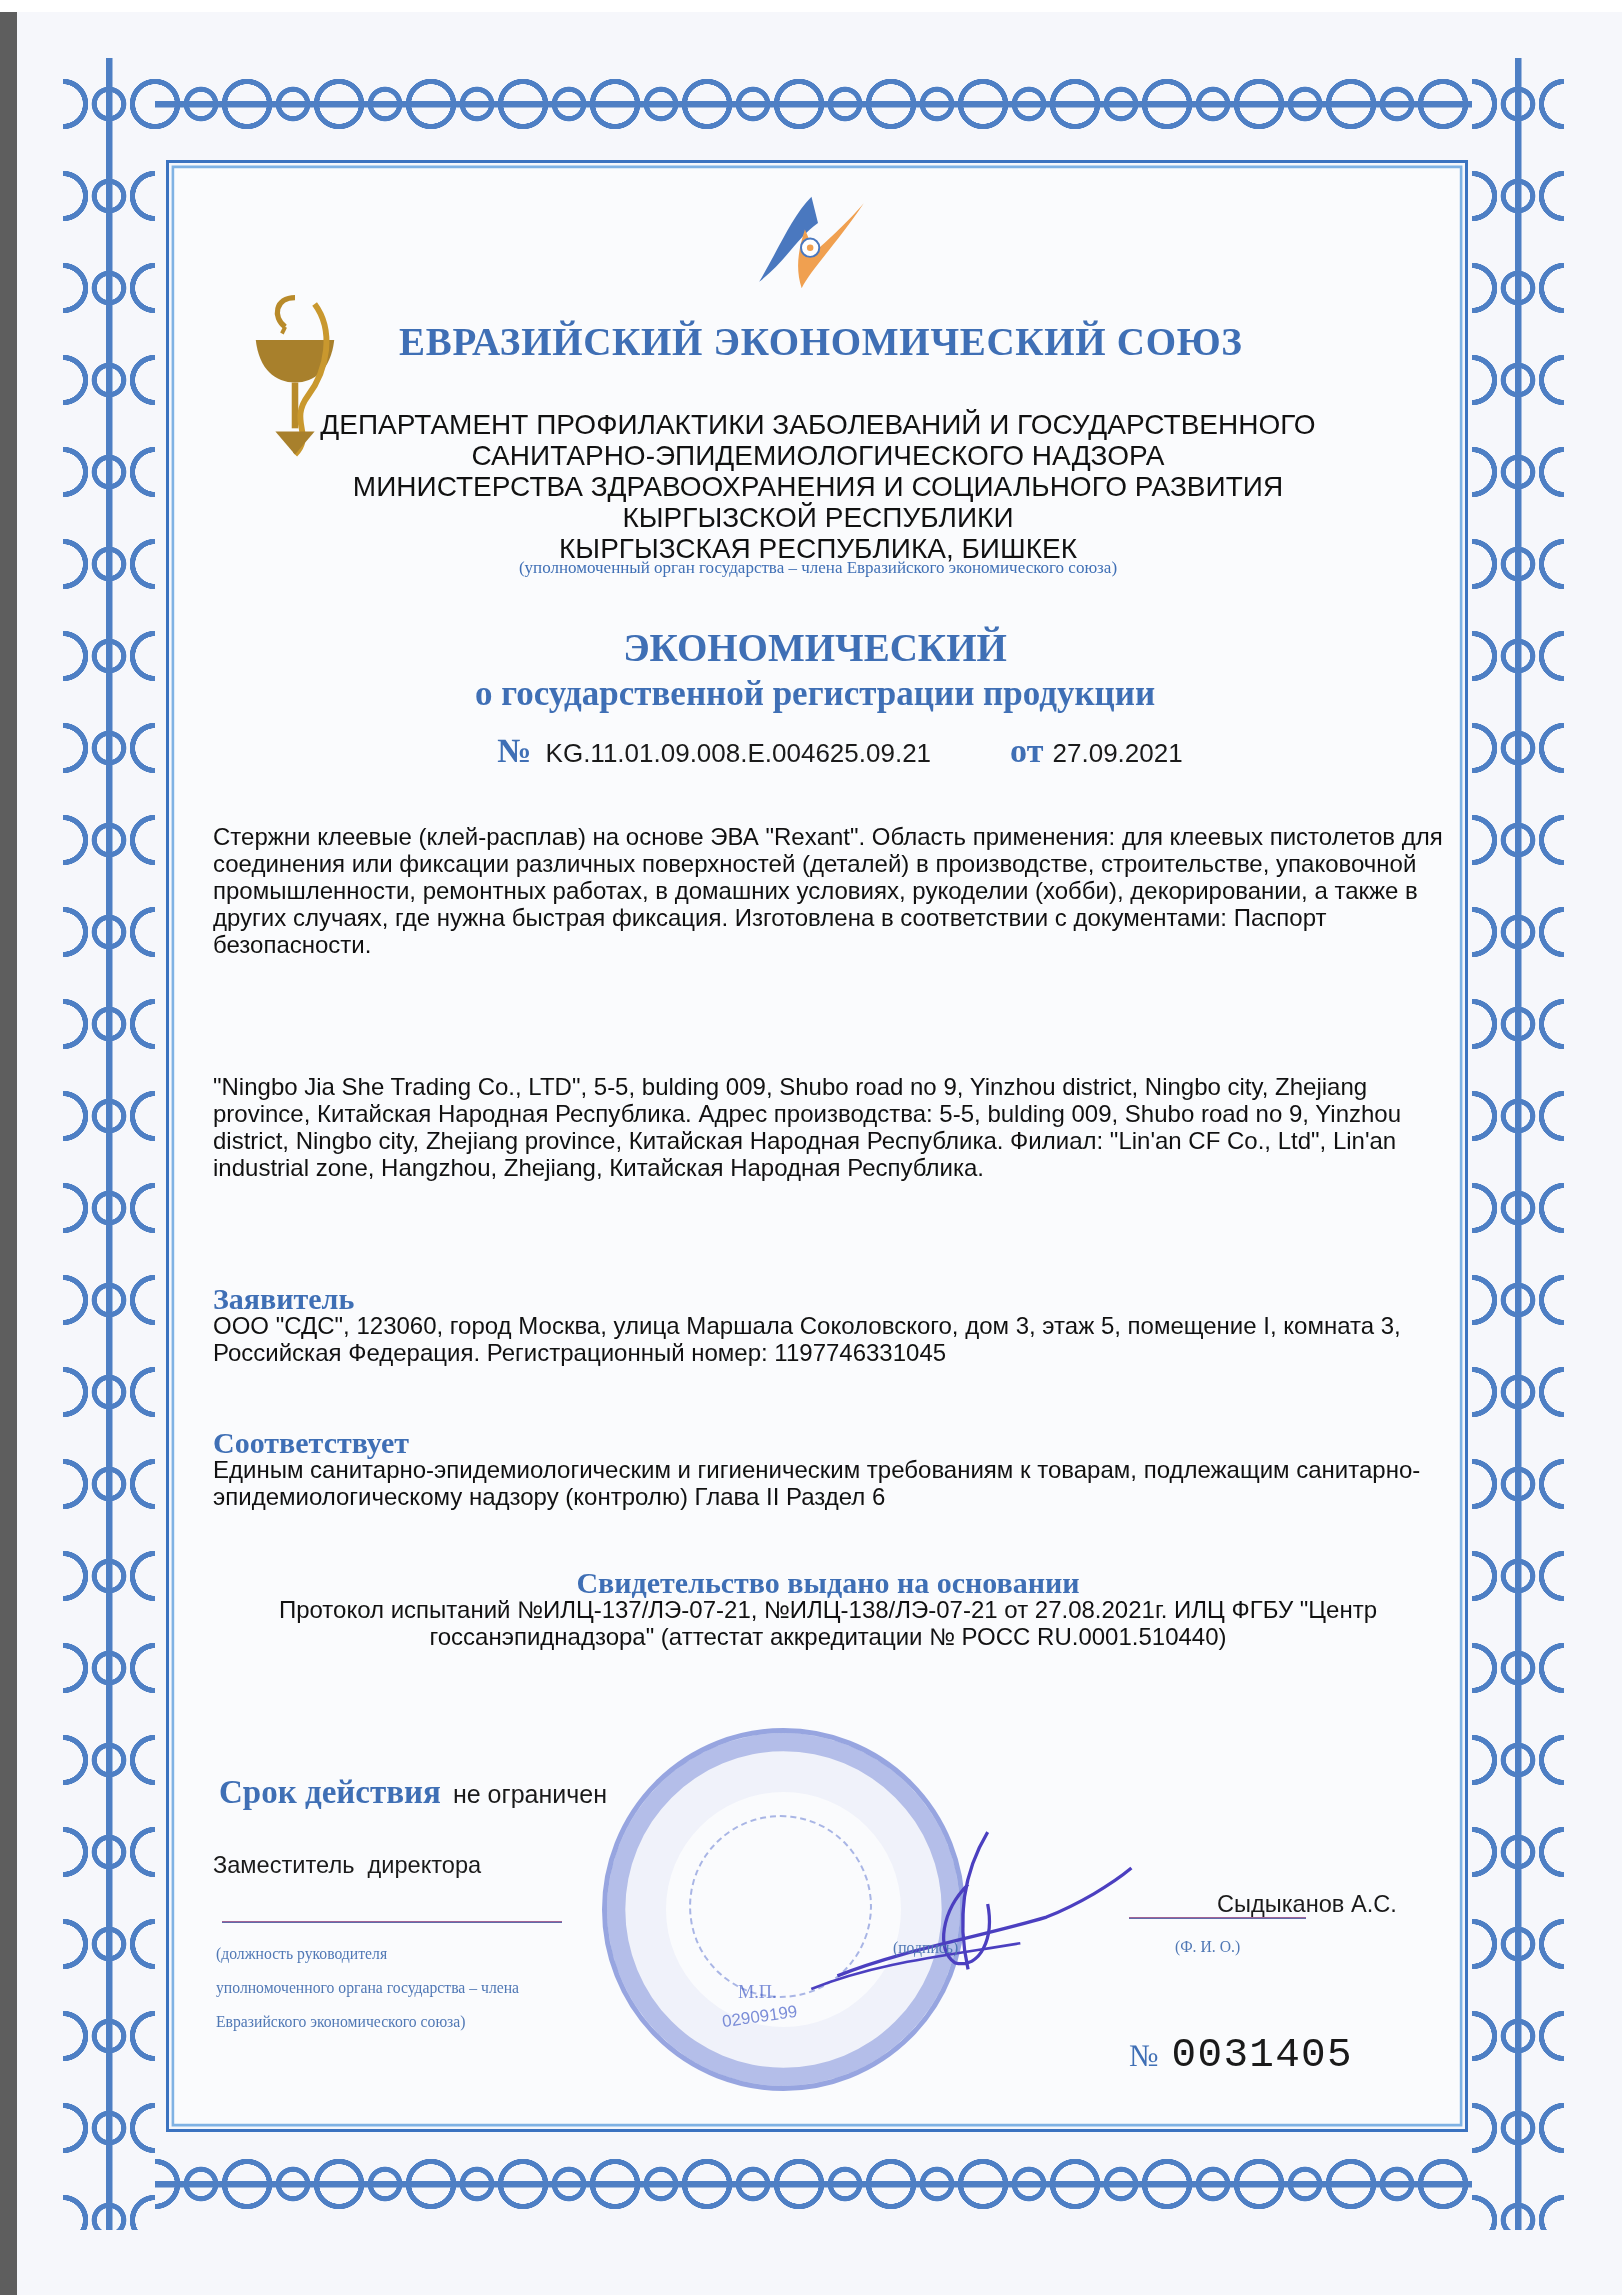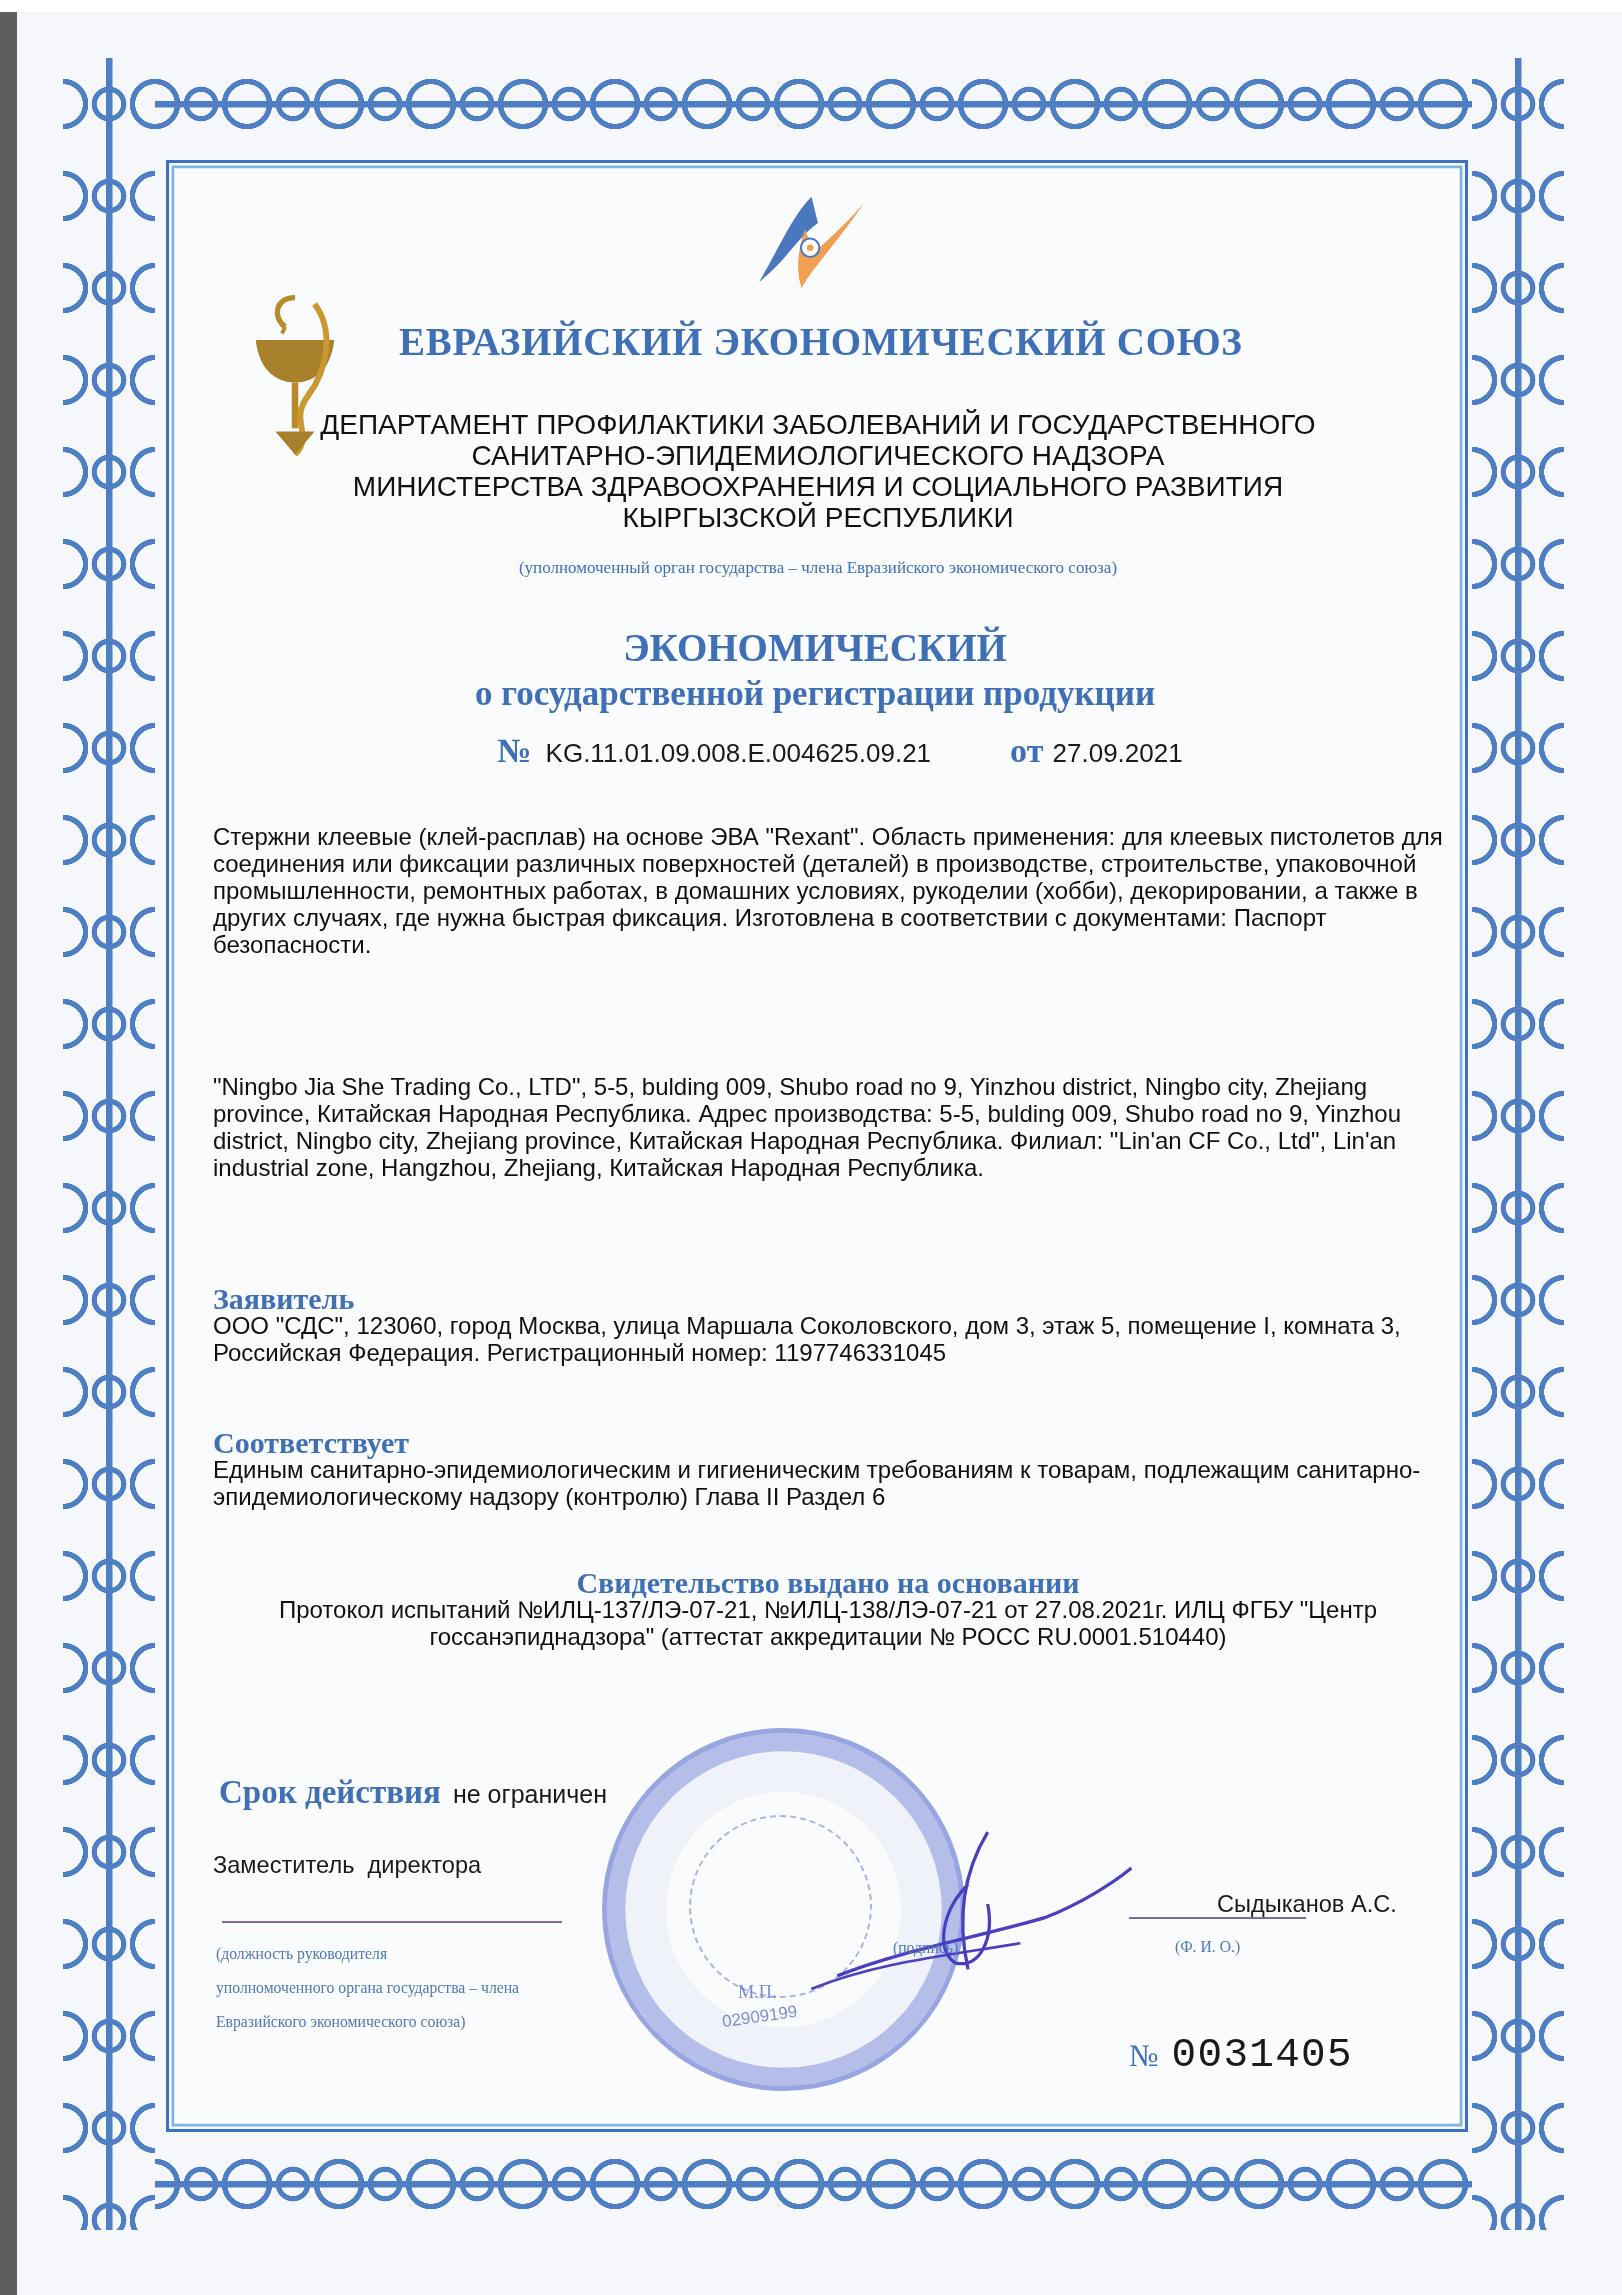--- a/index.html
+++ b/index.html
@@ -82,20 +82,21 @@
   </svg>
 </div>
 
 <div class="abs serif blue hdr-eaeu">ЕВРАЗИЙСКИЙ ЭКОНОМИЧЕСКИЙ СОЮЗ</div>
 
 <div class="abs dept">
   <div>ДЕПАРТАМЕНТ ПРОФИЛАКТИКИ ЗАБОЛЕВАНИЙ И ГОСУДАРСТВЕННОГО</div>
   <div>САНИТАРНО-ЭПИДЕМИОЛОГИЧЕСКОГО НАДЗОРА</div>
   <div>МИНИСТЕРСТВА ЗДРАВООХРАНЕНИЯ И СОЦИАЛЬНОГО РАЗВИТИЯ</div>
   <div>КЫРГЫЗСКОЙ РЕСПУБЛИКИ</div>
+  <div>КЫРГЫЗСКАЯ РЕСПУБЛИКА, БИШКЕК</div>
 </div>
 
 <div class="abs serif blue auth">(уполномоченный орган государства – члена Евразийского экономического союза)</div>
 
 <div class="abs serif blue title">ЭКОНОМИЧЕСКИЙ</div>
 <div class="abs serif blue subtitle">о государственной регистрации продукции</div>
 
 <div class="abs regline">
   <span class="no">№</span><span>KG.11.01.09.008.Е.004625.09.21</span><span class="ot">от</span><span>27.09.2021</span>
 </div>

